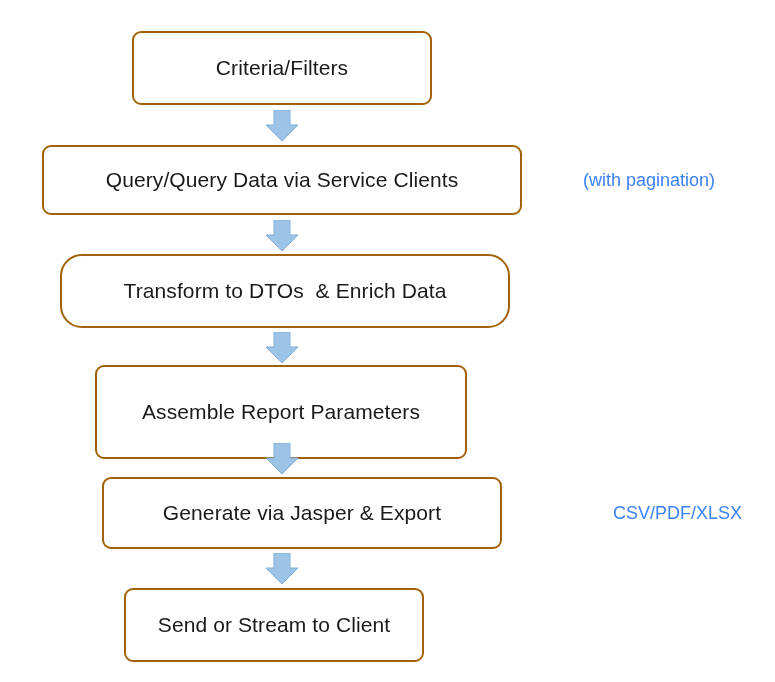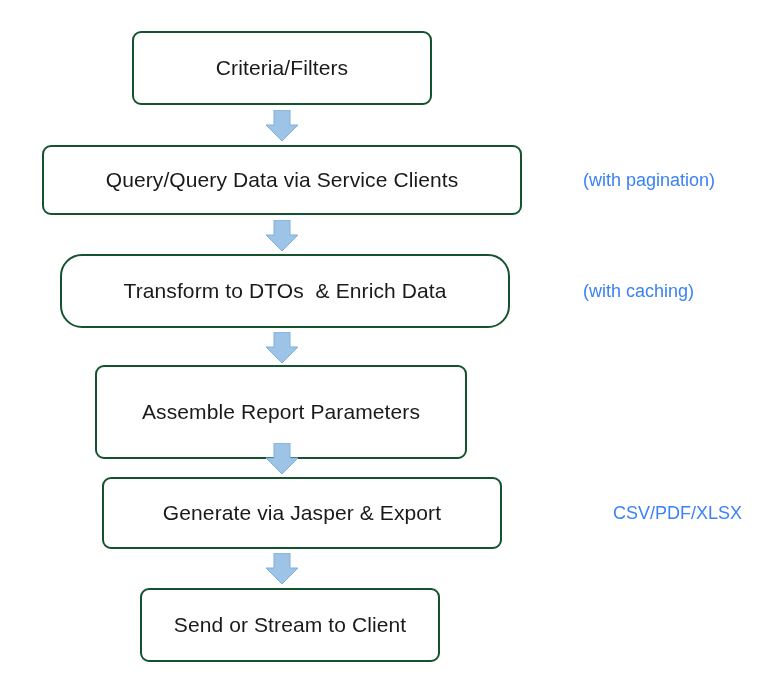--- a/index.html
+++ b/index.html
@@ -19,21 +19,21 @@
     position: relative;
     width: 775px;
     height: 682px;
   }
 
   
   .node {
     position: absolute;
     box-sizing: border-box;
     background: #ffffff;
-    border: 2px solid #14532d;
+    border: 2px solid #a16207;
     border-radius: 9px;
     display: flex;
     align-items: center;
     justify-content: center;
     text-align: center;
   }
   .node-label {
     font-size: 21px;
     line-height: 26px;
     color: #1a1a1a;
@@ -86,21 +86,20 @@
   <div class="arrow" style="left:265px; top:220px;">
     <svg viewBox="0 0 34 32" xmlns="http://www.w3.org/2000/svg">
       <polygon points="9,0 25,0 25,15 33,15 17,31 1,15 9,15" fill="#9DC3E6" stroke="#7FB0DC" stroke-width="1" stroke-linejoin="round"></polygon>
     </svg>
   </div>
 
   <div class="node" style="left:60px; top:254px; width:450px; height:74px;border-radius:22px;">
     <span class="node-label">Transform to DTOs  &amp; Enrich Data</span>
   </div>
 
-  <div class="annotation" style="left:583px; top:280px;">(with caching)</div>
 
   <div class="arrow" style="left:265px; top:332px;">
     <svg viewBox="0 0 34 32" xmlns="http://www.w3.org/2000/svg">
       <polygon points="9,0 25,0 25,15 33,15 17,31 1,15 9,15" fill="#9DC3E6" stroke="#7FB0DC" stroke-width="1" stroke-linejoin="round"></polygon>
     </svg>
   </div>
 
   <div class="node" style="left:95px; top:365px; width:372px; height:94px;">
     <span class="node-label">Assemble Report Parameters</span>
   </div>
@@ -116,17 +115,17 @@
   </div>
 
   <div class="annotation" style="left:613px; top:502px;">CSV/PDF/XLSX</div>
 
   <div class="arrow" style="left:265px; top:553px;">
     <svg viewBox="0 0 34 32" xmlns="http://www.w3.org/2000/svg">
       <polygon points="9,0 25,0 25,15 33,15 17,31 1,15 9,15" fill="#9DC3E6" stroke="#7FB0DC" stroke-width="1" stroke-linejoin="round"></polygon>
     </svg>
   </div>
 
-  <div class="node" style="left:140px; top:588px; width:300px; height:74px;">
+  <div class="node" style="left:124px; top:588px; width:300px; height:74px;">
     <span class="node-label">Send or Stream to Client</span>
   </div>
 
 </div>
 
 </body></html>

